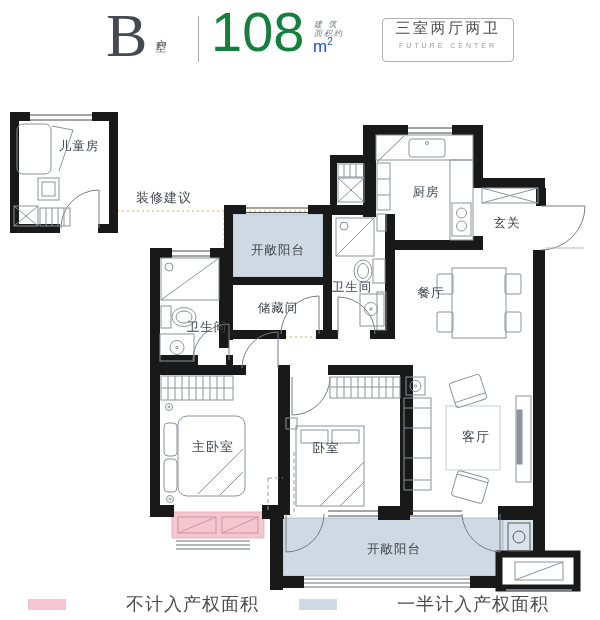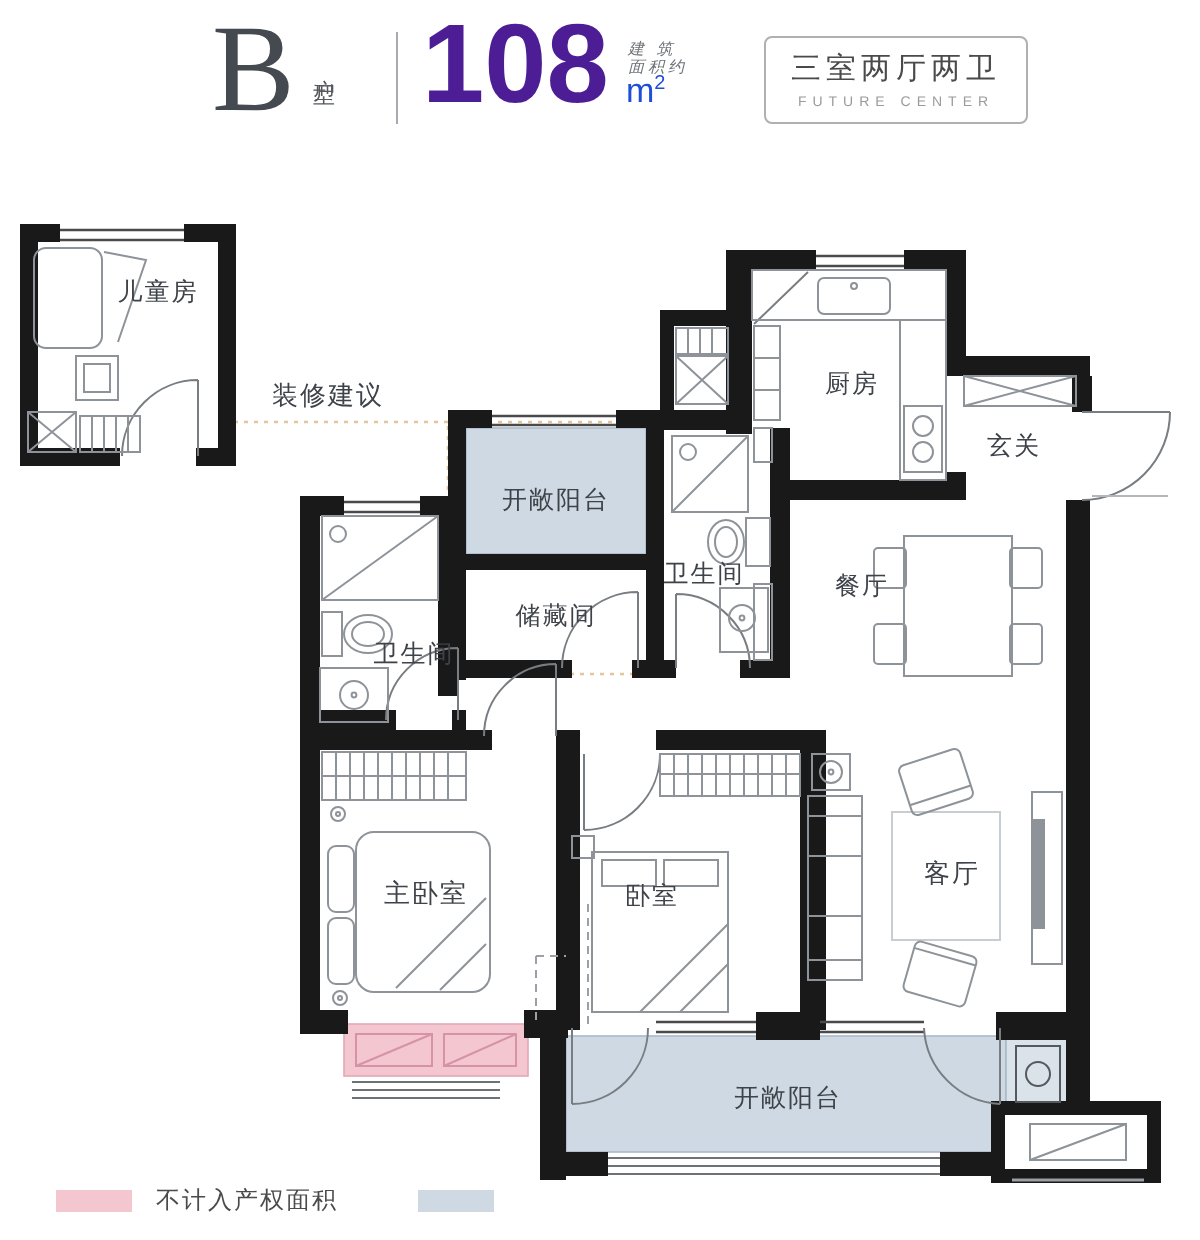--- a/index.html
+++ b/index.html
@@ -15,50 +15,50 @@
     font-size:62px;line-height:66px;color:#454a50;font-weight:500;
   }
   .unit-label{
     position:absolute;left:153px;top:30px;
     writing-mode:vertical-rl;text-orientation:upright;
     font-size:11px;letter-spacing:3px;color:#55595e;
   }
   .hdr-divider{position:absolute;left:198px;top:16px;width:1px;height:46px;background:#a6aaae;}
   .area-value{
     position:absolute;left:211px;top:0px;
-    font-size:56px;line-height:64px;color:#4c1d95;font-weight:700;
+    font-size:56px;line-height:64px;color:#15803d;font-weight:400;
   }
   .area-note{
     position:absolute;left:314px;top:20px;
     font-size:8px;line-height:9px;letter-spacing:2px;color:#6d7277;white-space:pre;font-style:italic;
   }
   .area-unit{
     position:absolute;left:313px;top:36px;
     font-size:17px;color:#1d4ed8;
   }
   .area-unit sup{font-size:10px;}
   .badge{
     position:absolute;left:382px;top:18px;width:130px;height:42px;
     border:1px solid #b0b0b0;border-radius:4px;background:#fff;
-    display:flex;flex-direction:column;align-items:center;justify-content:center;
+    display:flex;flex-direction:column;align-items:center;
   }
   .badge-title{font-size:15px;letter-spacing:2.5px;color:#4a4a4a;}
   .badge-sub{font-size:7px;letter-spacing:3px;color:#9b9b9b;margin-top:4px;}
   
   .plan-svg{position:absolute;left:0;top:0;}
   .room-label{
     font-size:12.5px;fill:#3e434a;letter-spacing:1px;
     font-family:"Liberation Sans","DejaVu Sans",sans-serif;
   }
   .room-label.big{font-size:13px;}
   
   .legend{position:absolute;left:28px;top:592px;display:flex;align-items:center;gap:40px;}
   .legend-item{display:flex;align-items:center;gap:12px;}
   .swatch{display:inline-block;width:38px;height:11px;}
-  .legend-label{font-size:12px;color:#4b4b4b;letter-spacing:1px;}
+  .legend-label{font-size:18px;color:#4b4b4b;letter-spacing:1px;margin-left:48px;}
 </style>
 </head>
 <body>
 
 <svg class="plan-svg" width="600" height="620" viewBox="0 0 600 620">
 
   <g>
     <rect x="233" y="214" width="90" height="63" stroke="#a9bac9" stroke-width="0.8" fill="#cfd9e3"></rect>
     <rect x="283" y="518" width="220" height="58" stroke="#a9bac9" stroke-width="0.8" fill="#cfd9e3"></rect>
     <rect x="503" y="518" width="33" height="37" fill="#dbe3ea" stroke="#a9bac9" stroke-width="0.8"></rect>
@@ -297,14 +297,15 @@
   </div>
 </div>
 
 <div class="legend">
   <div class="legend-item">
     <span class="swatch" style="background: rgb(243, 198, 208);"></span>
     <span class="legend-label">不计入产权面积</span>
   </div>
   <div class="legend-item">
     <span class="swatch" style="background: rgb(207, 217, 227);"></span>
+    <span class="legend-label">一半计入产权面积</span>
   </div>
 </div>
 
 </body></html>

